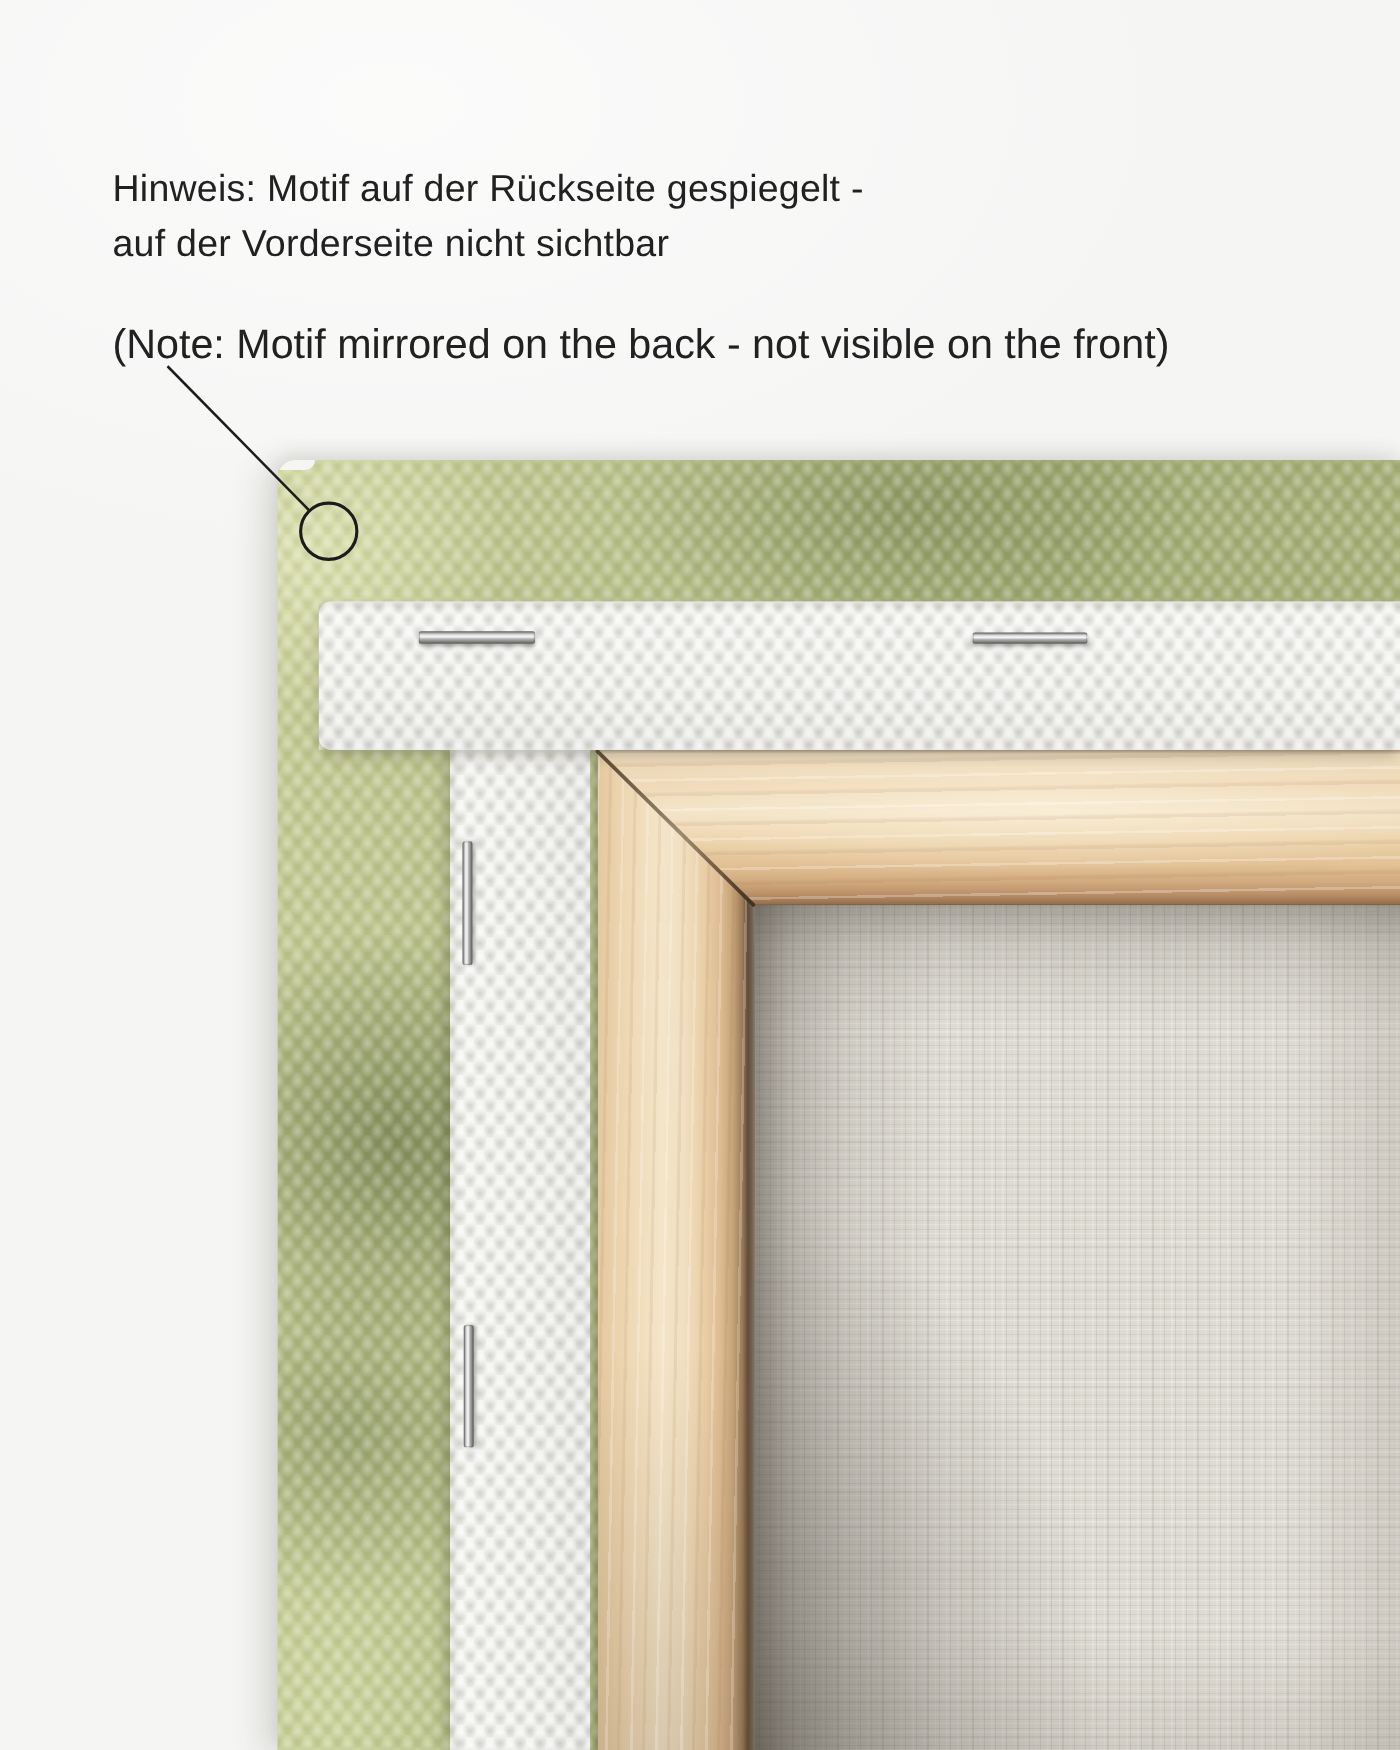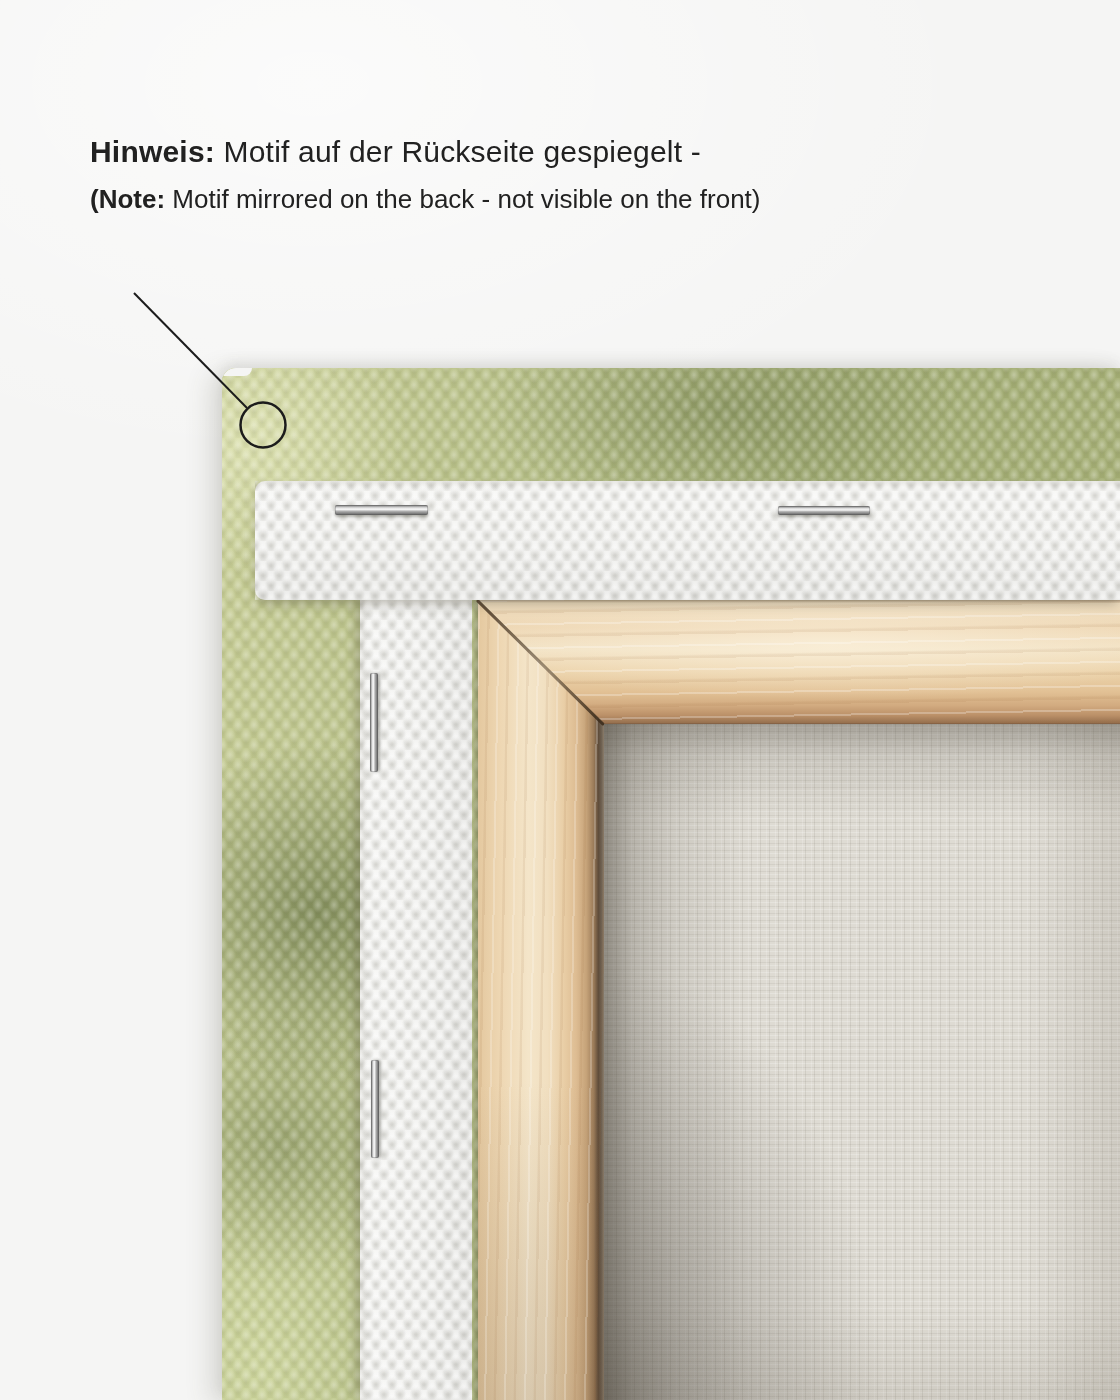--- a/index.html
+++ b/index.html
@@ -15,23 +15,23 @@
       radial-gradient(ellipse 900px 520px at 28% 6%, rgba(255,255,255,.6), rgba(255,255,255,0) 75%),
       var(--page-bg, #f5f5f4);
   }
 
   
   .note-block { position: absolute; left: 90px; top: 130px; z-index: 11; }
   .note-de {
     margin: 0; font-size: 30px; line-height: 44px;
     color: var(--text-color, #212121); letter-spacing: .2px; font-weight: 400;
   }
-  .note-de strong, .note-en strong { font-weight: 700; }
+  .note-de strong, .note-en strong { font-weight: 400; }
   .note-en {
-    margin: 8px 0 0 0; font-size: 26px; line-height: 34px;
+    margin: 40px 0 0 0; font-size: 33px; line-height: 34px;
     color: var(--text-color, #212121); letter-spacing: 0; font-weight: 400;
   }
 
   
   .pointer {
     position: absolute; left: 0; top: 0; width: 1120px; height: 1400px;
     z-index: 10; pointer-events: none;
   }
 
   
@@ -153,21 +153,21 @@
   .staple.s2 { left: 556px; top: 138px; width: 92px; height: 9px; }
   .staple.s3 { left: 148px; top: 305px; width: 8px; height: 99px; }
   .staple.s4 { left: 149px; top: 692px; width: 8px; height: 98px; }
 </style>
 </head>
 <body>
 
 <div class="page">
 
   <header class="note-block">
-    <p class="note-de"><strong>Hinweis:</strong> <span>Motif auf der Rückseite gespiegelt -</span><br></p>
+    <p class="note-de"><strong>Hinweis:</strong> <span>Motif auf der Rückseite gespiegelt -</span><br><span>auf der Vorderseite nicht sichtbar</span></p>
     <p class="note-en"><strong>(Note:</strong> <span>Motif mirrored on the back - not visible on the front)</span></p>
   </header>
 
   <svg class="pointer" viewBox="0 0 1120 1400" xmlns="http://www.w3.org/2000/svg">
     <line x1="134" y1="293" x2="247" y2="408" stroke="#1c1c1c" stroke-width="2"></line>
     <circle cx="263" cy="425" r="22.5" fill="none" stroke="#1c1c1c" stroke-width="2.5"></circle>
   </svg>
 
   <figure class="photo">
     <div class="motif"></div>

